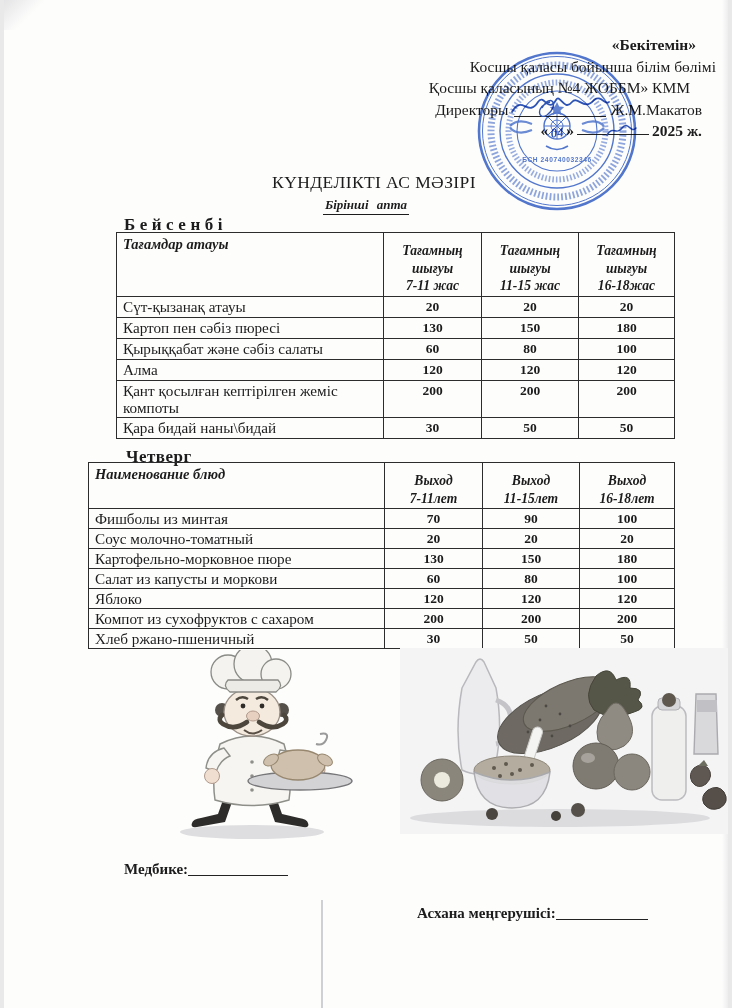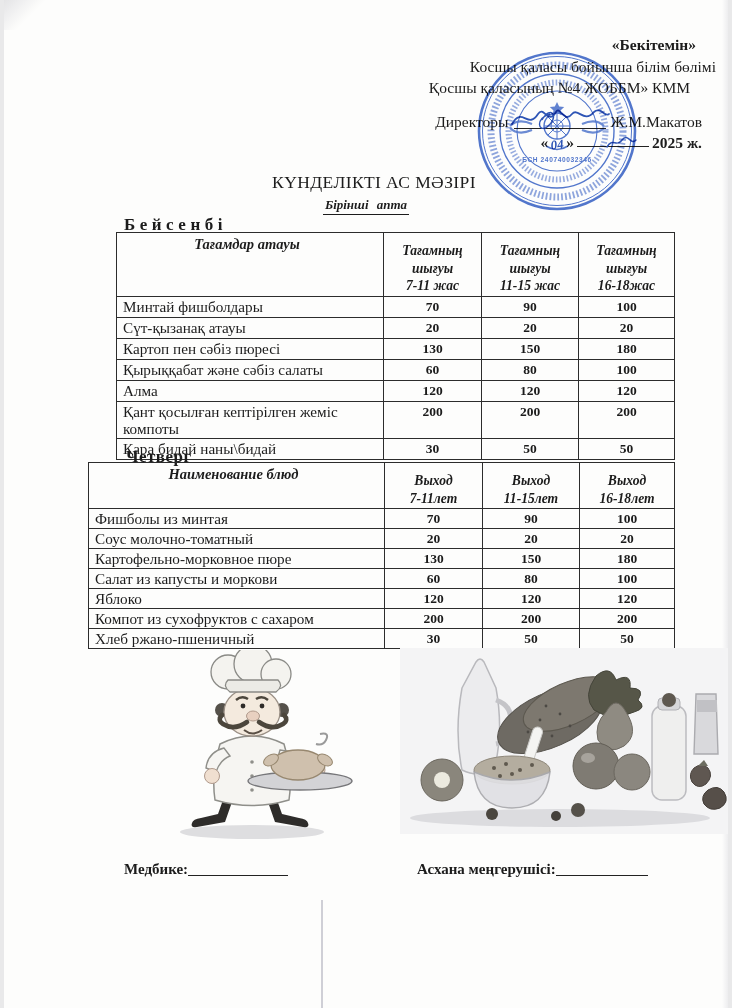--- a/index.html
+++ b/index.html
@@ -14,21 +14,21 @@
     background:linear-gradient(135deg,#e4e4e6 0%,rgba(255,255,255,0) 55%);}
   .edge-r{position:absolute;top:0;right:0;width:6px;height:100%;
     background:linear-gradient(270deg,#ededef,rgba(255,255,255,0));}
   .fold-line{position:absolute;left:317px;top:900px;width:2px;height:108px;background:#cfcfd6;}
 
   
   .approval{position:absolute;top:34px;right:12px;width:340px;text-align:right;
     font-size:15.5px;line-height:21.5px;}
   .approval .l0{font-weight:bold;padding-right:20px;}
   .approval .l2{padding-right:26px;}
-  .approval .l3{padding-right:14px;margin-top:12px;}
+  .approval .l3{padding-right:14px;}
   .approval .l4{padding-right:14px;font-weight:bold;}
   .uline{display:inline-block;border-bottom:1.4px solid #222;transform:translateY(2px);height:12px;}
   .w92{width:92px;margin:0 5px;}
   .w70{width:72px;margin:0 3px;}
   .sigwrap{position:relative;}
   .sigwrap svg{position:absolute;left:-6px;top:-14px;}
   .hand-day{display:inline-block;color:#2d54b5;font-style:italic;font-size:13px;
     transform:rotate(-8deg) translateY(1px);width:18px;text-align:center;}
   .q{font-weight:bold;}
 
@@ -46,34 +46,34 @@
   .day-label{position:absolute;font-weight:bold;font-size:17px;}
   .day-kz{left:120px;top:215px;letter-spacing:4.5px;}
   .day-ru{left:122px;top:447px;letter-spacing:.5px;}
 
   
   table.menu{position:absolute;border-collapse:collapse;table-layout:fixed;
     border:1.4px solid #2c2c2c;background:transparent;}
   table.menu th,table.menu td{border:1px solid #2c2c2c;vertical-align:top;overflow:hidden;}
   table.t1{left:112px;top:232px;width:558px;}
   table.t2{left:84px;top:462px;width:586px;}
-  th.name-h{text-align:center;padding:3px 12px 0 6px;font-size:14.5px;font-weight:bold;font-style:italic;}
+  th.name-h{text-align:left;padding:3px 12px 0 6px;font-size:14.5px;font-weight:bold;font-style:italic;}
   th.num-h{text-align:center;padding-top:9px;font-size:13.6px;font-weight:bold;font-style:italic;line-height:1.3;}
   td.dish{font-size:15.2px;line-height:1.15;padding:1px 4px 0 6px;}
   td.num{font-weight:bold;font-size:13.5px;text-align:center;padding-top:2px;}
   .t1 thead tr{height:54px;} .t1 tbody tr{height:21px;} .t1 tbody tr.tall{height:36px;}
   .t2 thead tr{height:36px;} .t2 tbody tr{height:19px;}
 
   
   .chef{position:absolute;left:148px;top:650px;}
   .food{position:absolute;left:396px;top:648px;}
 
   
   .footer-item{position:absolute;top:860px;font-weight:bold;font-size:15px;}
-  .f-left{left:120px;} .f-right{left:413px;}
+  .f-left{left:120px;} .f-right{left:413px;margin-top:44px;}
   .footer-item .uline{height:13px;}
   .fw100{width:100px;} .fw92{width:92px;}
 </style>
 </head>
 <body>
 
 <div class="page">
   <div class="corner-tl"></div>
   <div class="edge-r"></div>
 
@@ -142,26 +142,20 @@
         </th>
         <th class="num-h">
           <div>Тағамның</div>
           <div>шығуы</div>
           <div>16-18жас</div>
         </th>
       </tr>
     </thead>
     <tbody>
       <tr>
-          <td class="dish">Минтай фишболдары</td>
-          <td class="num">70</td>
-          <td class="num">90</td>
-          <td class="num">100</td>
-        </tr>
-      <tr>
           <td class="dish">Сүт-қызанақ атауы</td>
           <td class="num">20</td>
           <td class="num">20</td>
           <td class="num">20</td>
         </tr>
       <tr>
           <td class="dish">Картоп пен сәбіз пюресі</td>
           <td class="num">130</td>
           <td class="num">150</td>
           <td class="num">180</td>

